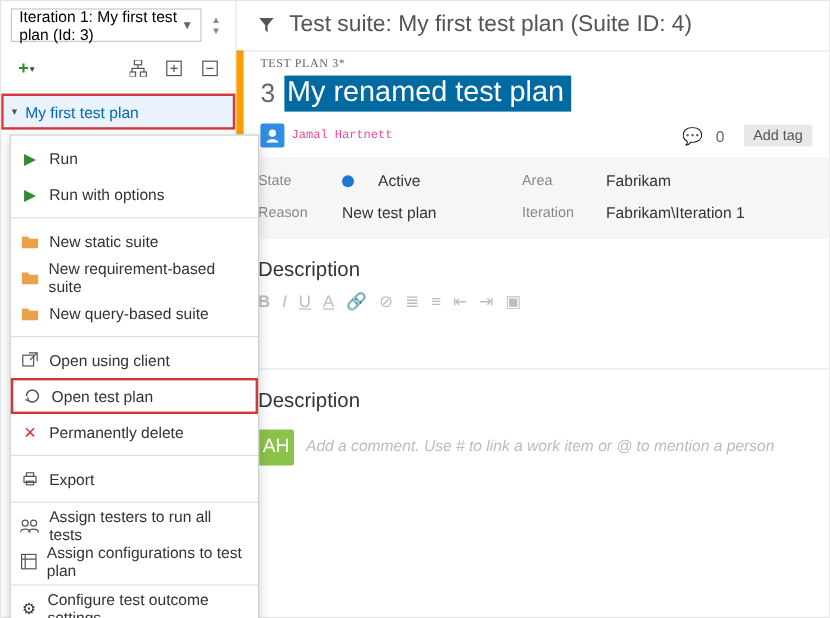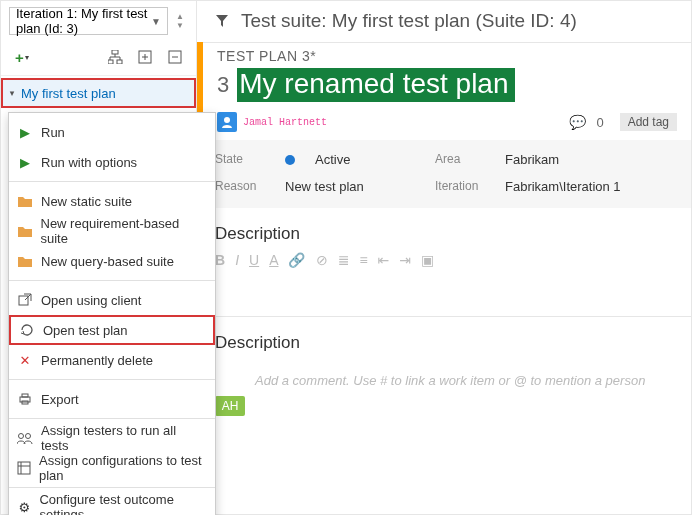--- a/index.html
+++ b/index.html
@@ -42,45 +42,45 @@
   .black{ color:#333;}
 
   
   .rhead { display:flex; align-items:center; padding:8px 14px 10px 18px; border-bottom:1px solid #e6e6e6; height:42px;}
   .rhead .funnel { width:16px; color:#555; margin-right:10px;}
   .rtitle { font-size:19px; color:#555; font-weight:300;}
 
   .card { display:flex; margin: -1px 0 0 0; }
   .obar { width:6px; background:#ff9d00; }
   .cbody { flex:1; padding:6px 14px 8px 14px; }
-  .crumb { font-size:14px; letter-spacing:.5px; color:#666; text-transform:uppercase;}
+  .crumb { font-size:10px; letter-spacing:.5px; color:#666; text-transform:uppercase;font-family:Liberation Serif, serif;}
   .titlerow { display:flex; align-items:center; gap:8px; margin-top:4px;}
   .wid { font-size:22px; color:#666;}
-  .witle { font-size:28px; color:#fff; background:#15803d; padding:0 6px 2px 2px; }
+  .witle { font-size:24px; color:#fff; background:#0369a1; padding:0 6px 2px 2px; }
   .person { display:flex; align-items:center; margin-top:10px; gap:6px;}
   .avatar { width:20px; height:20px; background:#2f8de4; display:flex; align-items:center; justify-content:center; color:#fff; font-size:11px; border-radius:2px;}
   .pname { font-size:10px; color:#ec4899;font-family:Liberation Mono, monospace;}
   .pspacer{ flex:1;}
   .disc-ic{ color:#f2a93b; font-size:14px;}
   .zero{ font-size:13px; color:#666; margin:0 10px 0 4px;}
   .tag { background:#e8e8e8; font-size:12px; padding:2px 8px; color:#555;}
 
   .meta { background:#f6f6f6; padding:12px 18px 14px 18px; display:grid; grid-template-columns:60px 140px 60px 1fr; row-gap:12px; column-gap:10px; font-size:13px; color:#333;}
   .meta .lab { color:#888; font-size:12px;}
   .state { display:flex; align-items:center; gap:20px;}
   .dot { width:10px; height:10px; border-radius:50%; background:#1f78d1;}
   .meta .val {}
 
   .sect { padding:16px 32px 4px 18px; font-size:17px; color:#333; font-weight:400;}
   .rte { display:flex; gap:10px; padding:4px 18px 8px 18px; color:#bdbdbd; font-size:14px; align-items:center;}
   .rte .b{ font-weight:bold;} .rte .i{ font-style:italic;} .rte .u{ text-decoration:underline;}
   .hr { height:1px; background:#e6e6e6; margin:0 0 0 0;}
 
   .discrow{ display:flex; gap:10px; padding:10px 18px 0 18px; align-items:flex-start;}
-  .dav{ width:30px; height:20px; background:#8bc34a; color:#fff; display:flex; align-items:center; justify-content:center; font-size:12px; border-radius:2px;margin-top:29px;}
+  .dav{ width:30px; height:30px; background:#8bc34a; color:#fff; display:flex; align-items:center; justify-content:center; font-size:16px; border-radius:2px;}
   .dinput{ flex:1; color:#bbb; font-size:13px; font-style:italic; padding-top:6px;}
 
   svg{ display:block;}
 </style>
 </head>
 <body>
 
 <div class="root">
   <div class="left">
     <div class="filterrow">

